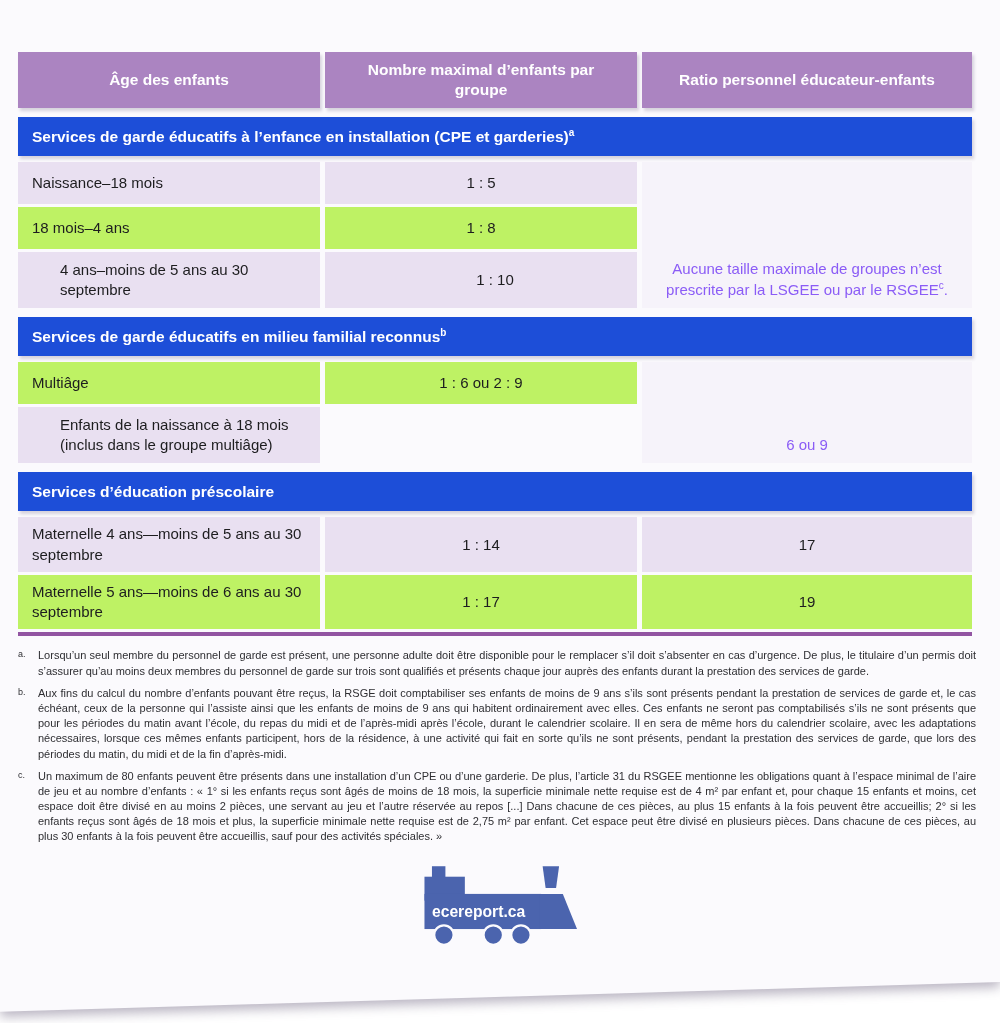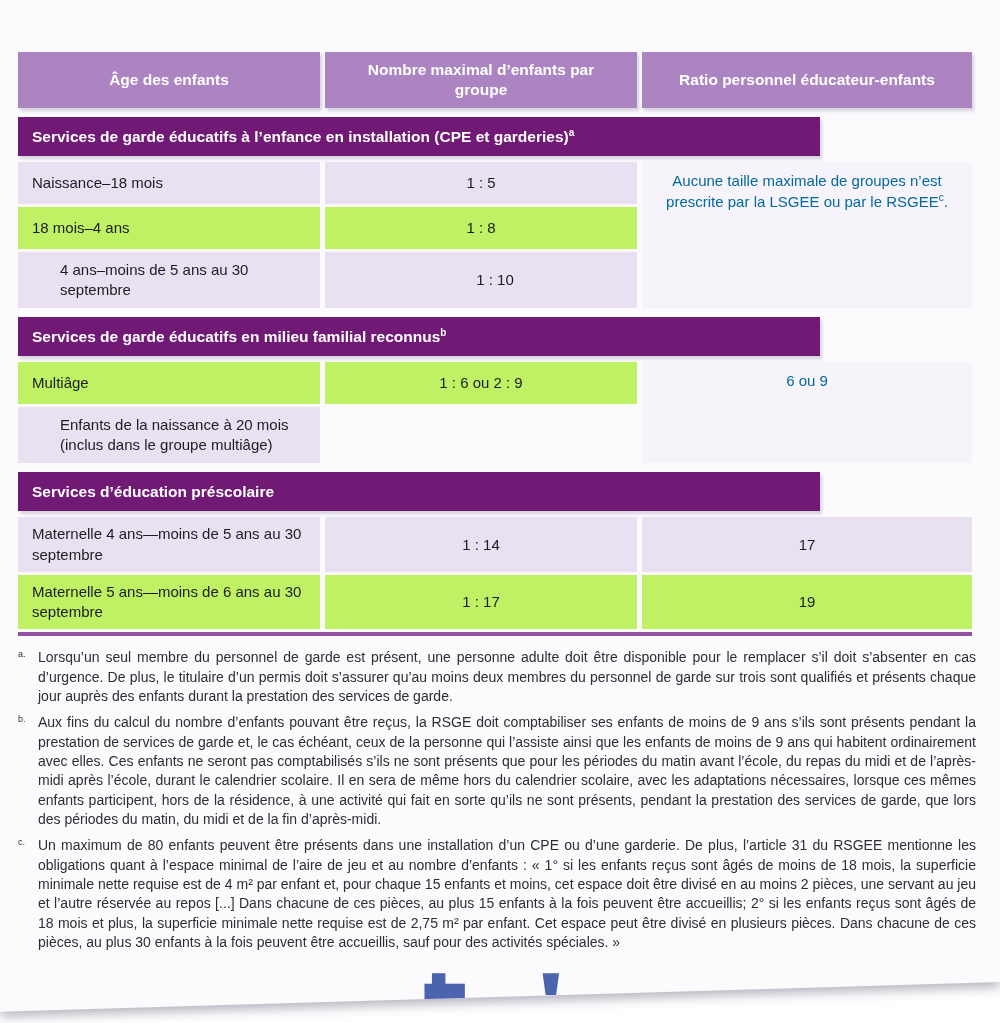--- a/index.html
+++ b/index.html
@@ -30,55 +30,55 @@
     display:grid; grid-template-columns:302px 312px 330px; column-gap:5px;
   }
   .col-head {
     background:#ab84c1; color:#fff; font-weight:bold; font-size:15.5px;
     min-height:56px; display:flex; align-items:center; justify-content:center;
     text-align:center; line-height:1.3; padding:4px 30px;
     box-shadow:2px 3px 3px rgba(130,118,150,.3);
   }
   
   .section-bar {
-    width:802px; margin-top:9px;
-    background:#701a75; color:#fff; font-weight:bold; font-size:15.5px;
+    width:954px; margin-top:9px;
+    background:#1d4ed8; color:#fff; font-weight:bold; font-size:15.5px;
     padding:10px 14px; box-shadow:2px 3px 3px rgba(130,118,150,.3);
   }
   .section-bar sup { font-size:10px; }
   
   .grid {
     width:954px; margin-top:6px;
     display:grid; grid-template-columns:302px 312px 330px;
     gap:3px 5px;
   }
   .cell {
     font-size:15px; color:#1d1d1f; line-height:1.35;
     display:flex; align-items:center; padding:7px 14px;
   }
   .cell.center { justify-content:center; text-align:center; }
   .bg-a { background:#e9e0f1; }   
   .bg-b { background:#bef264; }   
   .bg-m { background:#f6f3fa; }   
   .h1 { min-height:42px; } .h2 { min-height:56px;padding-left:42px; } .h3 { min-height:54px; }
   .merged3 { grid-column:3; grid-row:1 / span 3; }
   .merged2 { grid-column:3; grid-row:1 / span 2; }
-  .merged-cell { font-size:15px; color:#0369a1; display:flex; align-items:flex-start;
+  .merged-cell { font-size:15px; color:#8b5cf6; display:flex; align-items:flex-end;
     justify-content:center; text-align:center; padding:8px 16px; line-height:1.4; }
   .merged-cell sup { font-size:10px; }
   .bottom-rule { width:954px; height:4px; background:#9254a2; margin-top:3px; }
   
   .footnotes { width:958px; margin-top:12px; }
   .footnote { display:flex; margin-bottom:7px; }
   .fn-marker {
     flex:0 0 20px; font-size:9px; color:#2e2e32;
     position:relative; top:1px; text-align:left;
   }
   .fn-text {
-    flex:1; font-size:14px; line-height:1.38; color:#2e2e32;
+    flex:1; font-size:11px; line-height:1.38; color:#2e2e32;
     text-align:justify;
   }
   
   .logo { width:180px; margin:16px auto 0 auto; }
   .logo svg { display:block; width:180px; height:86px; }
 </style>
 </head>
 <body>
 
 <div class="sheet-wrap">
@@ -108,21 +108,21 @@
 
     <div class="section-bar">
       <span>Services de garde éducatifs en milieu familial reconnus</span><sup>b</sup>
     </div>
     <div class="grid">
       <div class="cell bg-b h1">Multiâge</div>
       <div class="cell bg-b h1 center">1 : 6 ou 2 : 9</div>
       <div class="merged-cell bg-m merged2">
         <span>6 ou 9</span>
       </div>
-      <div class="cell bg-a h2">Enfants de la naissance à 20 mois (inclus dans le groupe multiâge)</div>
+      <div class="cell bg-a h2">Enfants de la naissance à 18 mois (inclus dans le groupe multiâge)</div>
     </div>
 
     <div class="section-bar">
       <span>Services d’éducation préscolaire</span><sup></sup>
     </div>
     <div class="grid">
       <div class="cell bg-a h3">Maternelle 4 ans—moins de 5 ans au 30 septembre</div>
       <div class="cell bg-a h3 center">1 : 14</div>
       <div class="cell bg-a h3 center">17</div>
       <div class="cell bg-b h3">Maternelle 5 ans—moins de 6 ans au 30 septembre</div>

